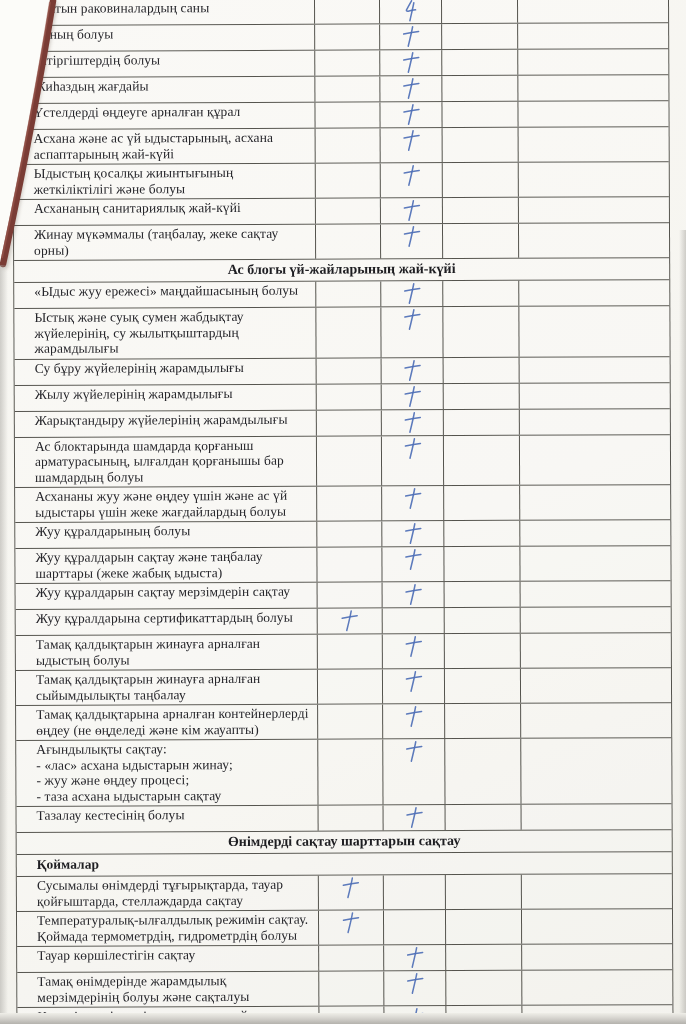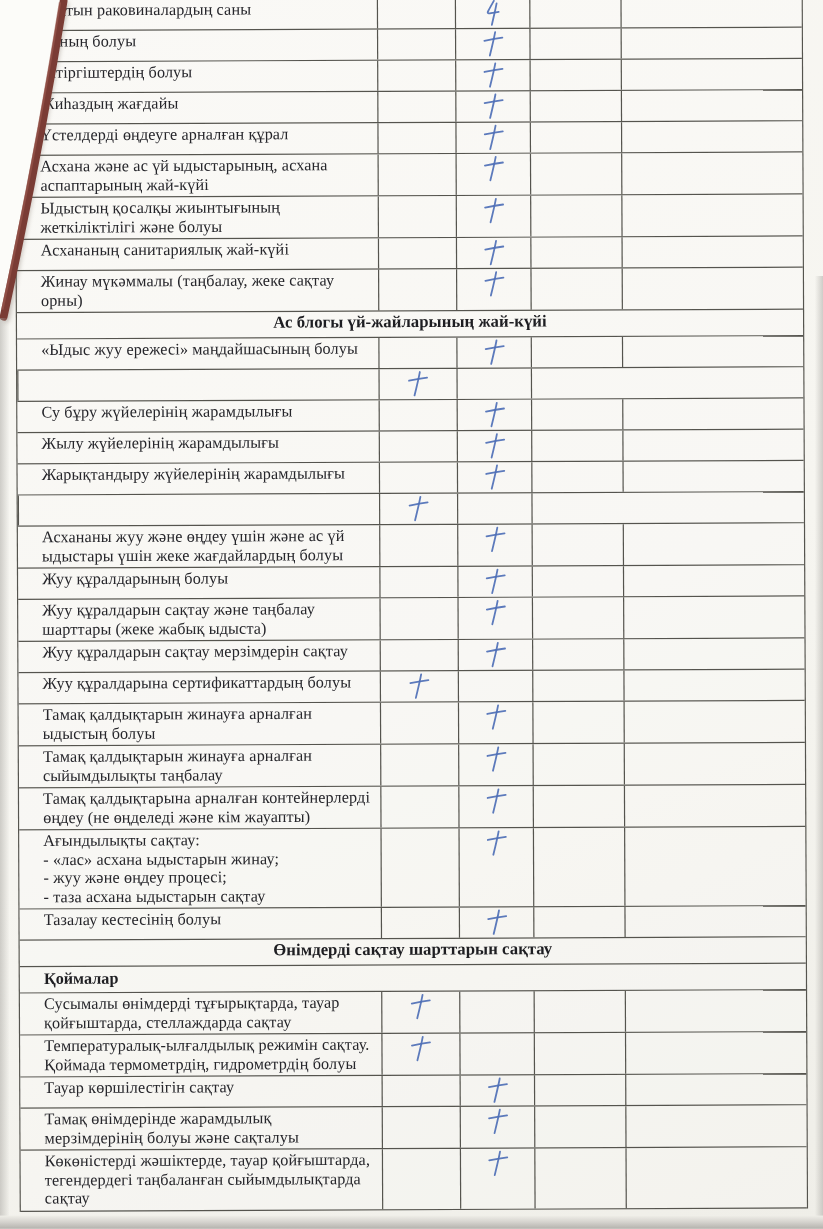--- a/index.html
+++ b/index.html
@@ -180,20 +180,21 @@
         <div class="cell mark">
           <svg width="24" height="26" viewBox="0 0 24 26" aria-label="+">
             <path d="M13.5,3.5 C12.5,9 10.5,17 9,23" fill="none" stroke="#4e6fb6" stroke-width="1.5" stroke-linecap="round" opacity="0.92"></path>
             <path d="M4.5,10.7 C9,9.8 14.5,8.8 19.5,8.2" fill="none" stroke="#4e6fb6" stroke-width="1.5" stroke-linecap="round" opacity="0.92"></path>
           </svg>
         </div>
         <div class="cell mark"></div>
         <div class="cell mark"></div>
       </div>
       <div class="row item">
+        <div class="cell text">Ыстық және суық сумен жабдықтау жүйелерінің, су жылытқыштардың жарамдылығы</div>
         <div class="cell mark"></div>
         <div class="cell mark">
           <svg width="24" height="26" viewBox="0 0 24 26" aria-label="+">
             <path d="M13.5,3.5 C12.5,9 10.5,17 9,23" fill="none" stroke="#4e6fb6" stroke-width="1.5" stroke-linecap="round" opacity="0.92"></path>
             <path d="M4.5,10.7 C9,9.8 14.5,8.8 19.5,8.2" fill="none" stroke="#4e6fb6" stroke-width="1.5" stroke-linecap="round" opacity="0.92"></path>
           </svg>
         </div>
         <div class="cell mark"></div>
         <div class="cell mark"></div>
       </div>
@@ -227,20 +228,21 @@
         <div class="cell mark">
           <svg width="24" height="26" viewBox="0 0 24 26" aria-label="+">
             <path d="M13.5,3.5 C12.5,9 10.5,17 9,23" fill="none" stroke="#4e6fb6" stroke-width="1.5" stroke-linecap="round" opacity="0.92"></path>
             <path d="M4.5,10.7 C9,9.8 14.5,8.8 19.5,8.2" fill="none" stroke="#4e6fb6" stroke-width="1.5" stroke-linecap="round" opacity="0.92"></path>
           </svg>
         </div>
         <div class="cell mark"></div>
         <div class="cell mark"></div>
       </div>
       <div class="row item">
+        <div class="cell text">Ас блоктарында шамдарда қорғаныш арматурасының, ылғалдан қорғанышы бар шамдардың болуы</div>
         <div class="cell mark"></div>
         <div class="cell mark">
           <svg width="24" height="26" viewBox="0 0 24 26" aria-label="+">
             <path d="M13.5,3.5 C12.5,9 10.5,17 9,23" fill="none" stroke="#4e6fb6" stroke-width="1.5" stroke-linecap="round" opacity="0.92"></path>
             <path d="M4.5,10.7 C9,9.8 14.5,8.8 19.5,8.2" fill="none" stroke="#4e6fb6" stroke-width="1.5" stroke-linecap="round" opacity="0.92"></path>
           </svg>
         </div>
         <div class="cell mark"></div>
         <div class="cell mark"></div>
       </div>

